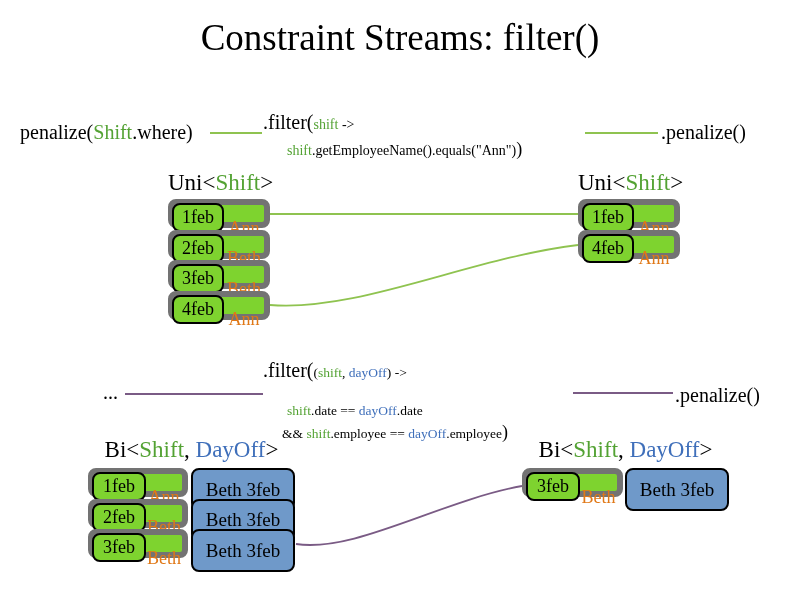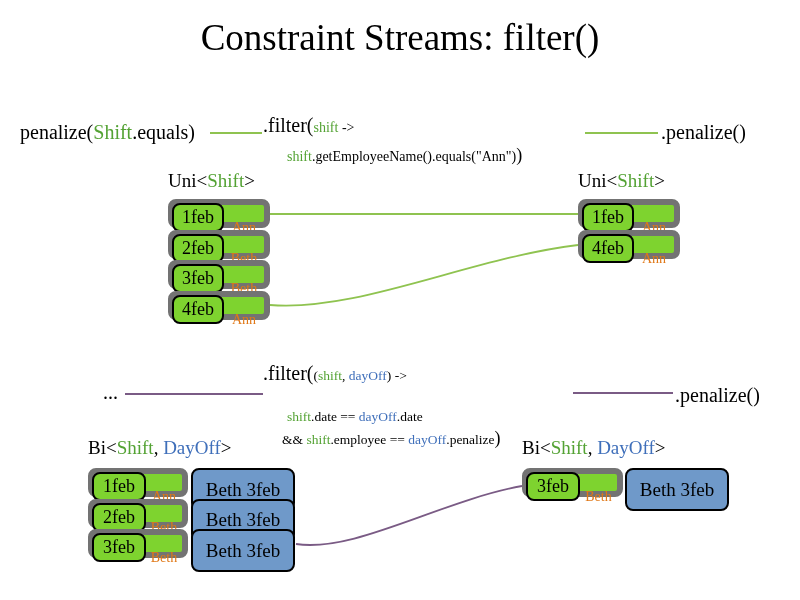--- a/index.html
+++ b/index.html
@@ -17,33 +17,33 @@
 
   .code{position:absolute;white-space:nowrap;}
   .code span{white-space:pre;}
   .big{font-size:20px;}
   .sm{font-size:14px;}
   .smm{font-size:13.5px;}
   .closebig{font-size:18px;}
   .tok-green{color:var(--green-text,#53a233);}
   .tok-blue{color:var(--blue-text,#3f6fba);}
   .codeline{display:block;line-height:19px;}
-  .codeline.first{line-height:32px;}
+  .codeline.first{line-height:26px;}
 
-  .typelabel{position:absolute;font-size:19px;white-space:nowrap;}
+  .typelabel{position:absolute;text-align:center;font-size:23px;white-space:nowrap;}
 
   .tbl{position:absolute;}
   .trow{display:flex;align-items:stretch;height:29px;margin-bottom:1.5px;}
   .pill-green{position:relative;background:var(--green-fill,#7ed32f);
       border:6px solid #737373;border-radius:8px;box-sizing:border-box;height:29px;text-align:center;}
   .datepill{position:absolute;top:-2px;left:-2px;height:29px;box-sizing:border-box;
       background:var(--green-fill,#7ed32f);border:2px solid #000;border-radius:8px;
       display:flex;align-items:center;justify-content:center;font-size:18px;color:#000;}
   .namecell{position:absolute;top:0;bottom:4px;right:0;display:flex;align-items:center;
-      justify-content:center;font-size:14px;color:var(--orange-text,#e07817);margin-top:23px;}
+      justify-content:center;font-size:18px;color:var(--orange-text,#e07817);margin-top:23px;}
   .pill-blue{background:var(--blue-fill,#6f99c9);border:2px solid #000;border-radius:8px;
       box-sizing:border-box;height:43px;display:flex;align-items:center;justify-content:center;
       font-size:19px;color:#000;}
 </style>
 </head>
 <body>
 
 <div class="slide">
 
   <svg class="overlay" viewBox="0 0 800 600">
@@ -52,21 +52,21 @@
     <path class="ln-green" d="M270,214 L578,214"></path>
     <path class="ln-green" d="M270,305 C360,312 470,258 578,245"></path>
     <path class="ln-purple" d="M125,394 L263,394"></path>
     <path class="ln-purple" d="M573,393 L673,393"></path>
     <path class="ln-purple" d="M296,544 C355,553 440,501 522,486"></path>
   </svg>
 
   <h1 class="title">Constraint Streams: filter()</h1>
 
   <div class="code big" style="left:20px;top:121px;">
-    <span>penalize(</span><span class="tok-green">Shift</span><span>.equals)</span>
+    <span>penalize(</span><span class="tok-green">Shift</span><span>.where)</span>
   </div>
 
   <div class="code" style="left:263px;top:109px;">
     <span class="codeline first"><span class="big">.filter(</span><span class="sm tok-green">shift</span><span class="sm"> -&gt;</span></span>
     <span class="codeline" style="margin-left:24px;margin-top:2px;"><span class="sm tok-green">shift</span><span class="sm">.getEmployeeName().equals("Ann")</span><span class="closebig">)</span></span>
   </div>
 
   <div class="code big" style="left:661px;top:121px;">.penalize()</div>
 
   <div class="typelabel" style="left:168px;width:102px;top:170px;">
@@ -116,21 +116,21 @@
         <div class="namecell" style="left:50px;">Ann</div>
       </div>
     </div>
   </div>
 
   <div class="code big" style="left:103px;top:381px;">...</div>
 
   <div class="code" style="left:263px;top:357px;">
     <span class="codeline first"><span class="big">.filter(</span><span class="smm">(</span><span class="smm tok-green">shift</span><span class="smm">, </span><span class="smm tok-blue">dayOff</span><span class="smm">)</span><span class="smm"> -&gt;</span></span>
     <span class="codeline" style="margin-left:24px;margin-top:14px;"><span class="smm tok-green">shift</span><span class="smm">.date == </span><span class="smm tok-blue">dayOff</span><span class="smm">.date</span></span>
-    <span class="codeline" style="margin-left:19px;margin-top:3px;"><span class="smm">&amp;&amp; </span><span class="smm tok-green">shift</span><span class="smm">.employee == </span><span class="smm tok-blue">dayOff</span><span class="smm">.penalize</span><span class="closebig">)</span></span>
+    <span class="codeline" style="margin-left:19px;margin-top:3px;"><span class="smm">&amp;&amp; </span><span class="smm tok-green">shift</span><span class="smm">.employee == </span><span class="smm tok-blue">dayOff</span><span class="smm">.employee</span><span class="closebig">)</span></span>
   </div>
 
   <div class="code big" style="left:675px;top:384px;">.penalize()</div>
 
   <div class="typelabel" style="left:88px;width:207px;top:437px;">
     <span>Bi&lt;</span><span class="tok-green">Shift</span><span>, </span><span class="tok-blue">DayOff</span><span>&gt;</span>
   </div>
   <div class="typelabel" style="left:522px;width:207px;top:437px;">
     <span>Bi&lt;</span><span class="tok-green">Shift</span><span>, </span><span class="tok-blue">DayOff</span><span>&gt;</span>
   </div>

